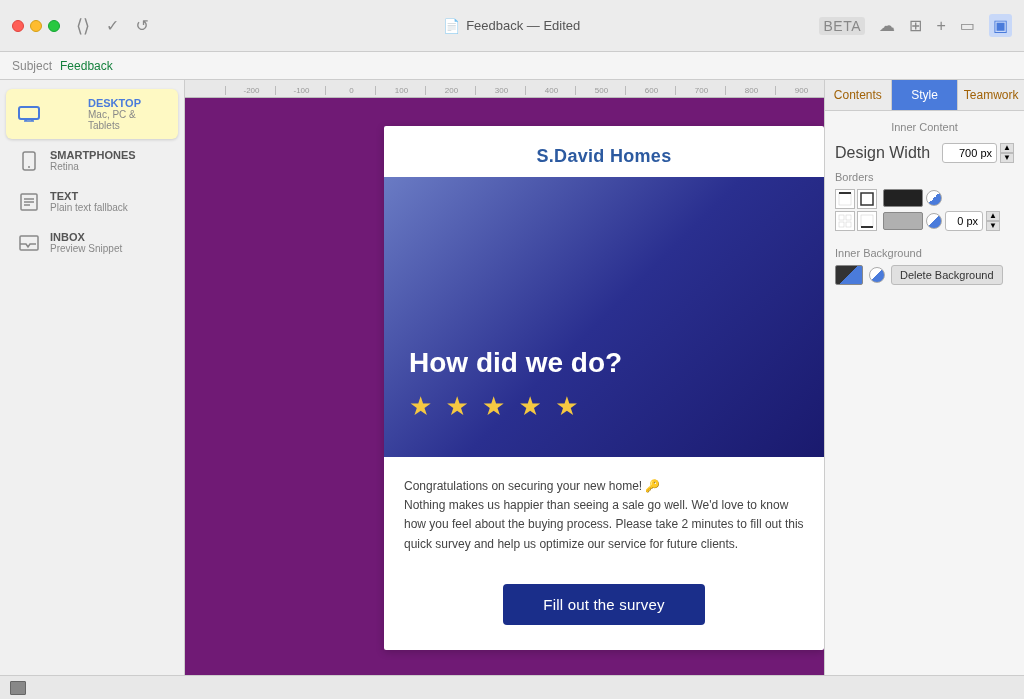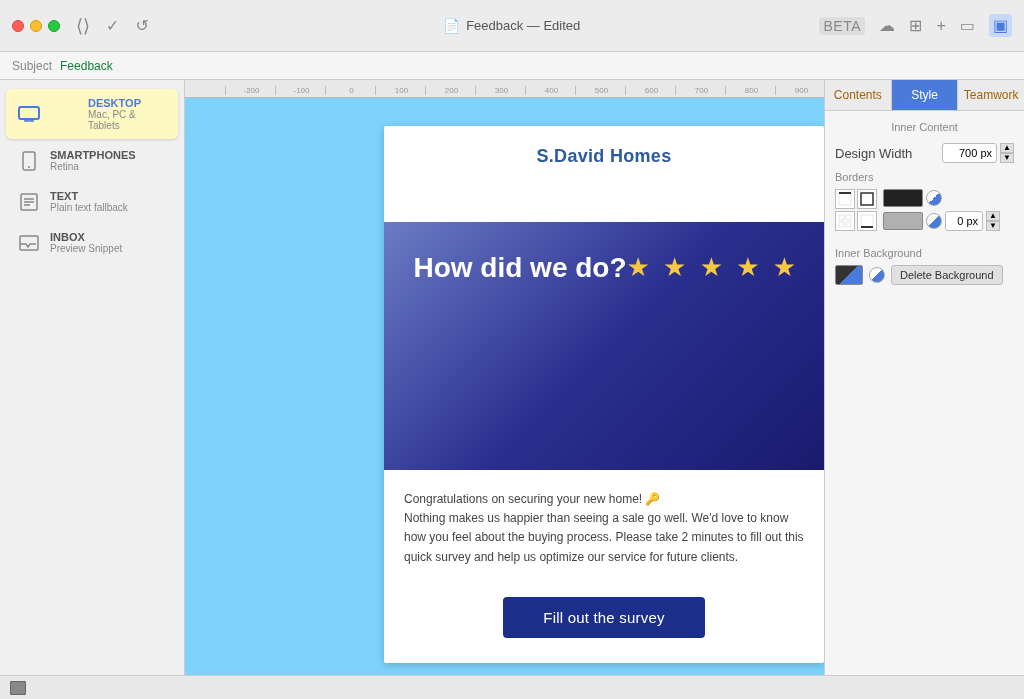--- a/index.html
+++ b/index.html
@@ -128,21 +128,21 @@
       color: #4a7bdb;
     }
     .sidebar-subtitle {
       font-size: 10px;
       color: #888;
     }
 
     
     .canvas-area {
       flex: 1;
-      background: #7dd3fc;
+      background: #701a75;
       overflow: auto;
       position: relative;
     }
     .ruler-top {
       height: 18px;
       background: #e8e8e8;
       border-bottom: 1px solid #bbb;
       display: flex;
       align-items: flex-end;
       padding: 0 0 2px 0;
@@ -183,28 +183,27 @@
     }
     .email-sender {
       font-size: 18px;
       font-weight: 700;
       color: #2c5aa0;
       letter-spacing: 0.3px;
     }
 
     .email-hero {
       width: 100%;
-      height: 248px;
+      height: 280px;
       background: linear-gradient(135deg, #6a7bc4 0%, #2a2f8f 50%, #1a1a6e 100%);
       display: flex;
-      flex-direction: row;
+      flex-direction: column;
       justify-content: flex-end;
       padding: 30px 25px 35px;
       position: relative;
-      margin-top: 45px;
     }
     .hero-title {
       font-size: 28px;
       font-weight: 800;
       color: #fff;
       margin-bottom: 12px;
     }
     .hero-stars {
       font-size: 26px;
       color: #f5c842;
@@ -277,21 +276,21 @@
       text-align: center;
       margin-bottom: 10px;
     }
     .panel-row {
       display: flex;
       align-items: center;
       justify-content: space-between;
       margin-bottom: 8px;
     }
     .panel-label {
-      font-size: 13px;
+      font-size: 16px;
       color: #444;
     }
     .panel-control {
       display: flex;
       align-items: center;
       gap: 3px;
     }
     .panel-input {
       width: 55px;
       height: 20px;

